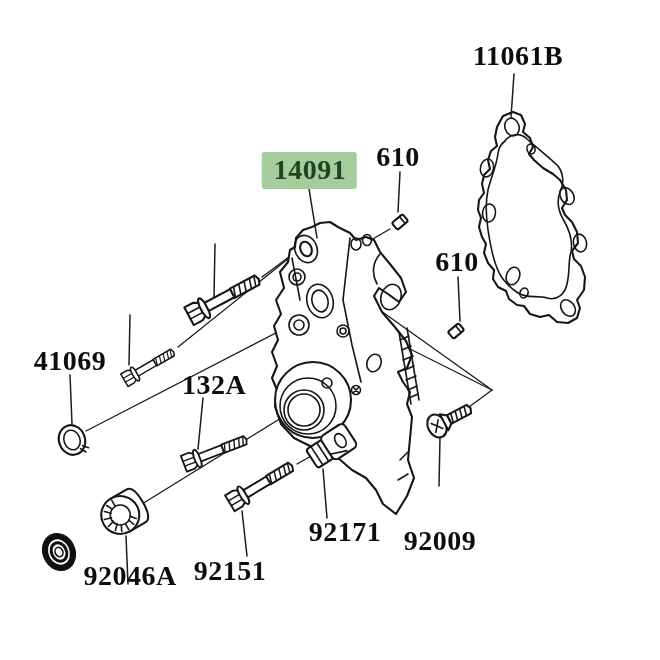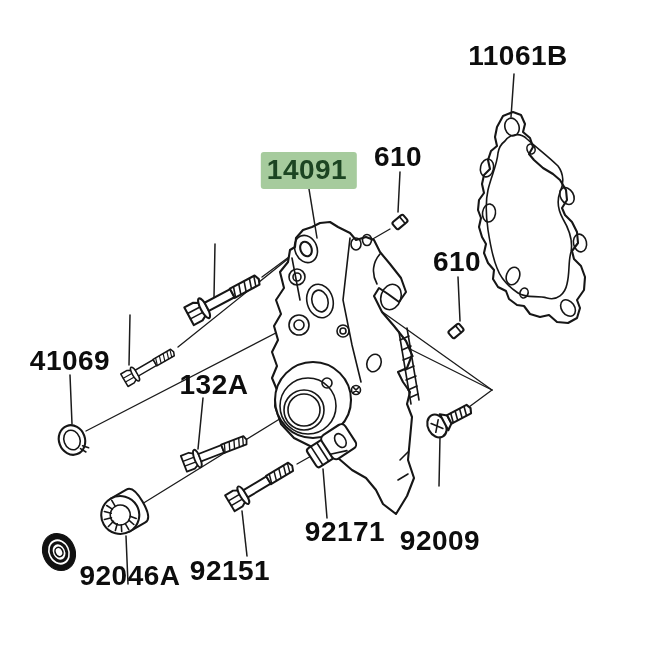--- a/index.html
+++ b/index.html
@@ -1,21 +1,21 @@
 <!DOCTYPE html>
 <html><head>
 <meta charset="utf-8">
 <style>
   html,body{margin:0;padding:0;background:#ffffff;}
   .stage{position:relative;width:660px;height:660px;background:#ffffff;overflow:hidden;
-         font-family:Liberation Sans, sans-serif;}
+         font-family:Liberation Serif, serif;}
   .stage svg{position:absolute;left:0;top:0;}
   .plabel{position:absolute;transform:translateX(-50%);white-space:nowrap;
           font-weight:700;font-size:28px;letter-spacing:0.5px;color:#0d0d0d;line-height:1;}
-  .plabel.hl{background:#a6cb9d;color:#1c4522;padding:4px 10px 5px 6px;border-radius:3px;}
+  .plabel.hl{background:#a6cb9d;color:#1c4522;padding:4px 10px 5px 12px;border-radius:3px;}
   .part{stroke:#161616;fill:#ffffff;stroke-width:2.1;stroke-linejoin:round;stroke-linecap:round;}
   .detail{stroke:#161616;fill:none;stroke-width:1.6;stroke-linecap:round;}
   .leader{stroke:#1b1b1b;stroke-width:1.5;fill:none;stroke-linecap:round;}
   .asm{stroke:#1b1b1b;stroke-width:1.3;fill:none;stroke-linecap:round;}
 </style>
 </head>
 <body>
 
 <div class="stage">
 

